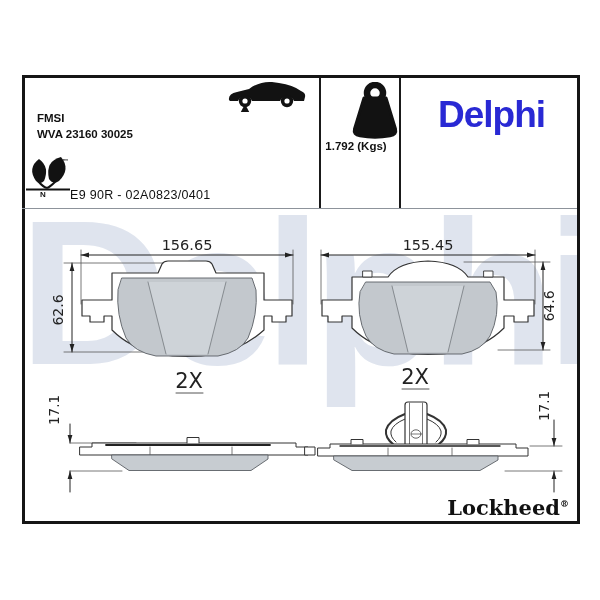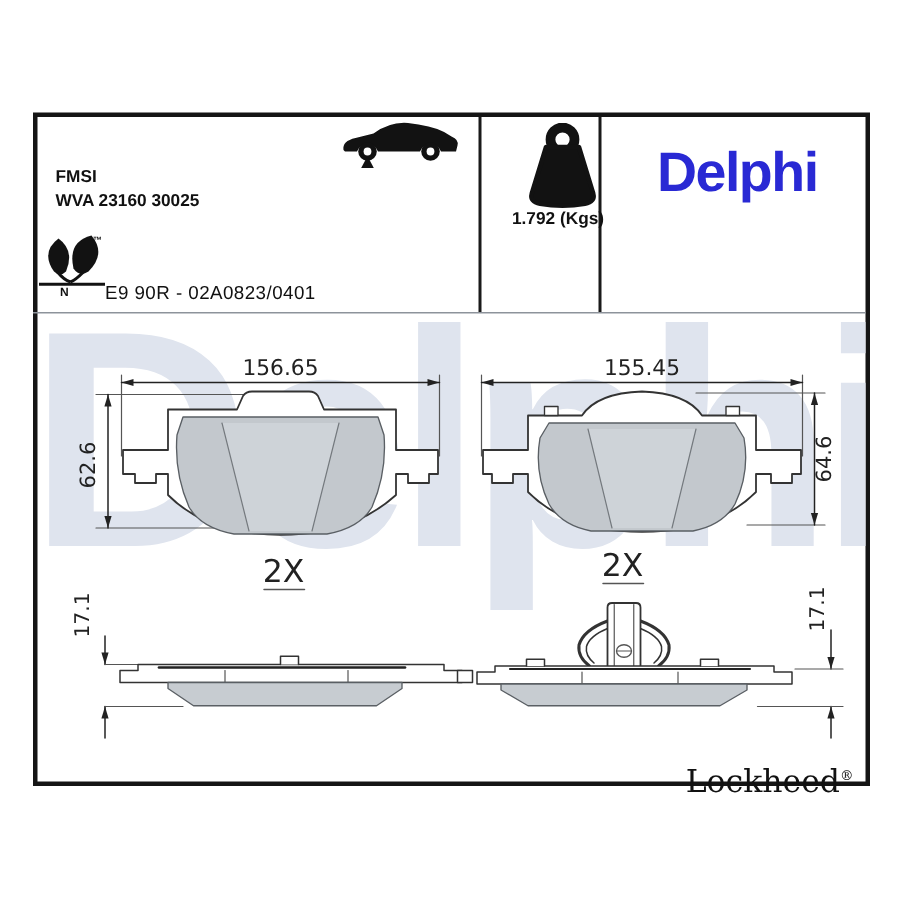--- a/index.html
+++ b/index.html
@@ -8,31 +8,31 @@
   .abs{position:absolute;}
   
   #frame{left:22px;top:75px;width:552px;height:443px;border:3px solid #151515;overflow:hidden;}
   
   #watermark{left:-6px;top:112px;font-size:206px;font-weight:bold;letter-spacing:-9px;
              line-height:1;color:#dfe4ee;white-space:nowrap;user-select:none;}
   
   #part-number{left:37px;top:84px;font-size:20px;font-weight:bold;letter-spacing:.5px;}
   #fmsi{left:37px;top:112px;font-size:11.5px;font-weight:bold;text-align:center;}
   #wva{left:37px;top:128px;font-size:11.5px;font-weight:bold;}
-  #weight-text{left:326px;top:140px;width:92px;text-align:center;font-size:11.5px;font-weight:bold;}
+  #weight-text{left:310px;top:140px;width:92px;text-align:center;font-size:11.5px;font-weight:bold;}
   #approval{left:70px;top:188px;font-size:12.5px;font-weight:normal;letter-spacing:.3px;}
   #eco-n{left:40px;top:190px;font-size:8px;font-weight:bold;}
   #eco-tm{left:62px;top:158px;font-size:6px;font-weight:bold;}
   #delphi-logo{left:438px;top:94px;font-size:37px;font-weight:bold;letter-spacing:-1px;}
   .vline{width:2px;background:#1a1a1a;}
   #divider-1{left:319px;top:78px;height:130px;}
   #divider-2{left:399px;top:78px;height:130px;}
   #hsep{left:22px;top:208px;width:555px;height:1px;background:#8d939b;}
-  #lockheed{right:31px;top:509px;font-family:"DejaVu Serif","Liberation Serif",serif;
-            font-size:21px;font-weight:normal;letter-spacing:0;}
+  #lockheed{right:31px;top:495px;font-family:"DejaVu Serif","Liberation Serif",serif;
+            font-size:21px;font-weight:bold;letter-spacing:0;}
   #lockheed sup{font-size:9px;}
   svg text{font-family:"DejaVu Sans","Liberation Sans",sans-serif;fill:#222;}
 </style>
 </head>
 <body>
 
 <div id="stage">
 
   <div id="frame" class="abs">
     <div id="watermark" class="abs" style="color: rgb(223, 228, 238);">Delphi</div>

